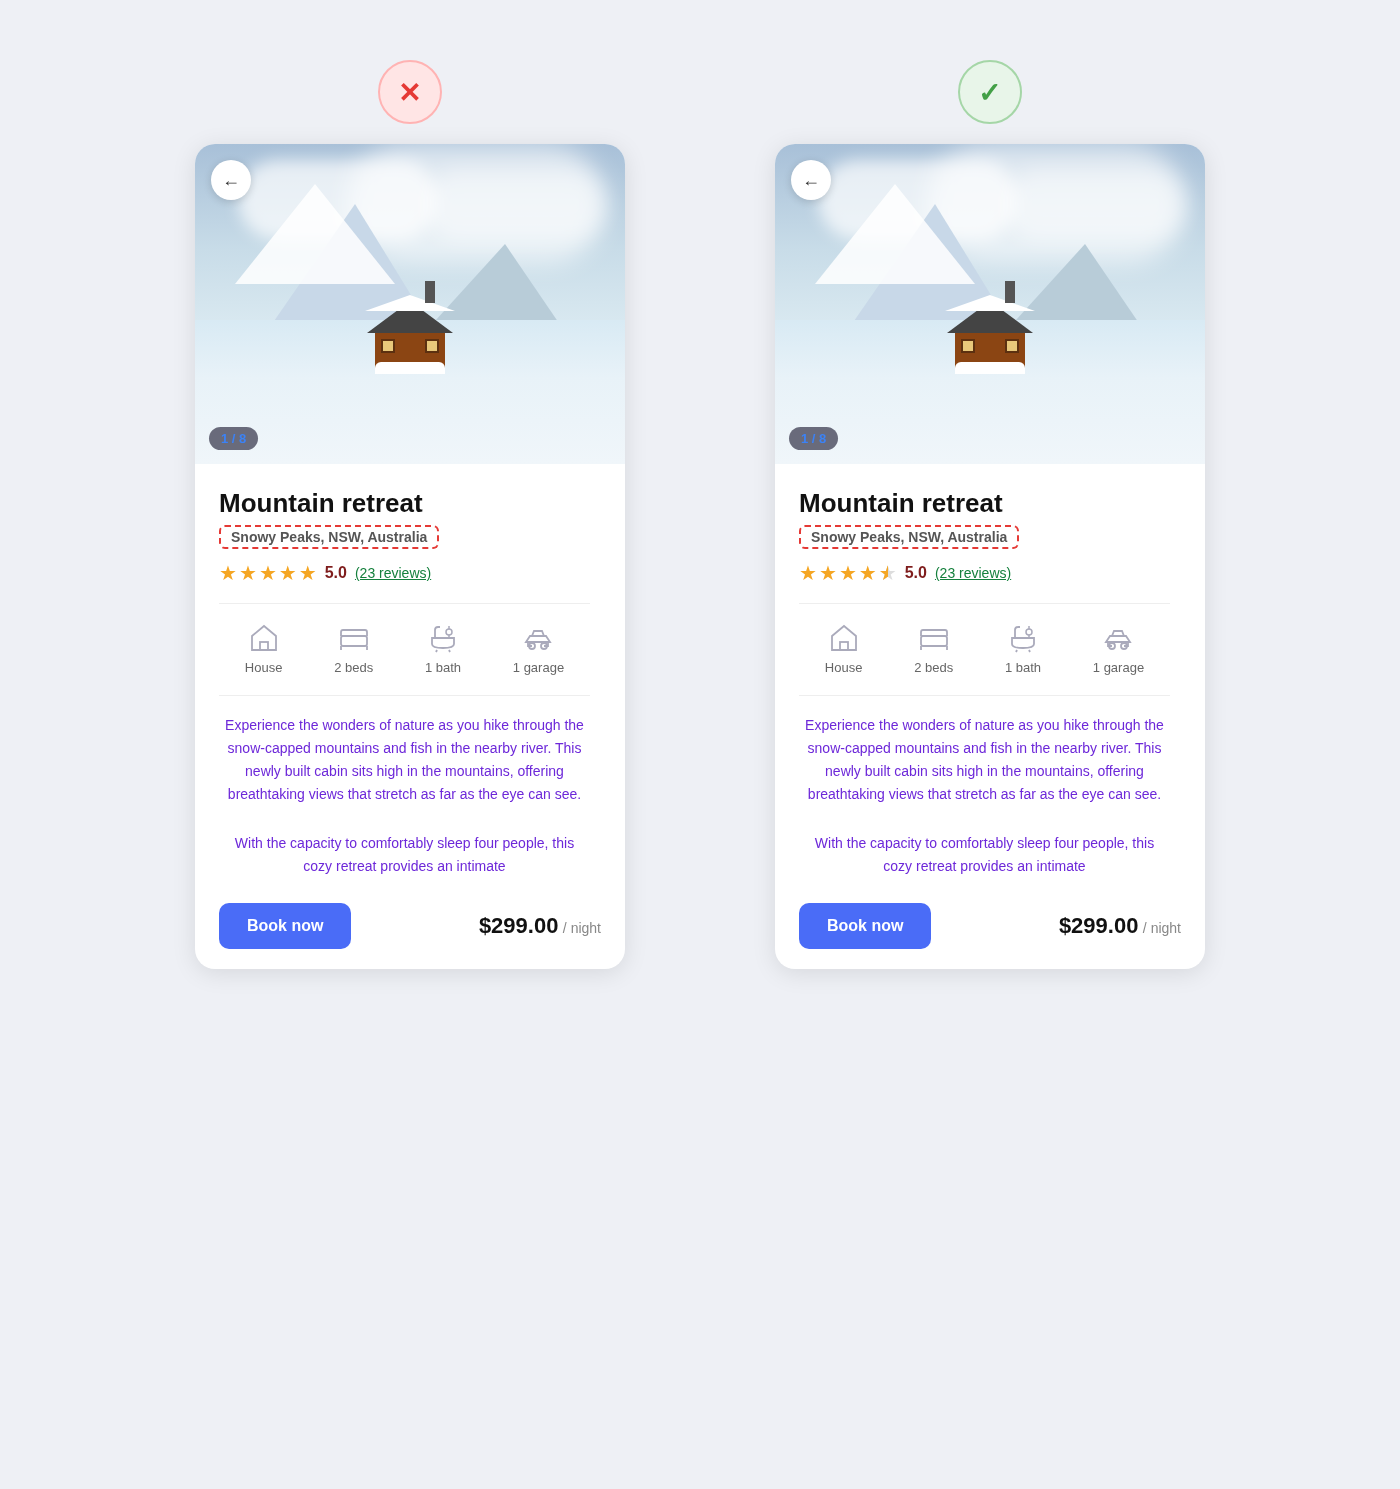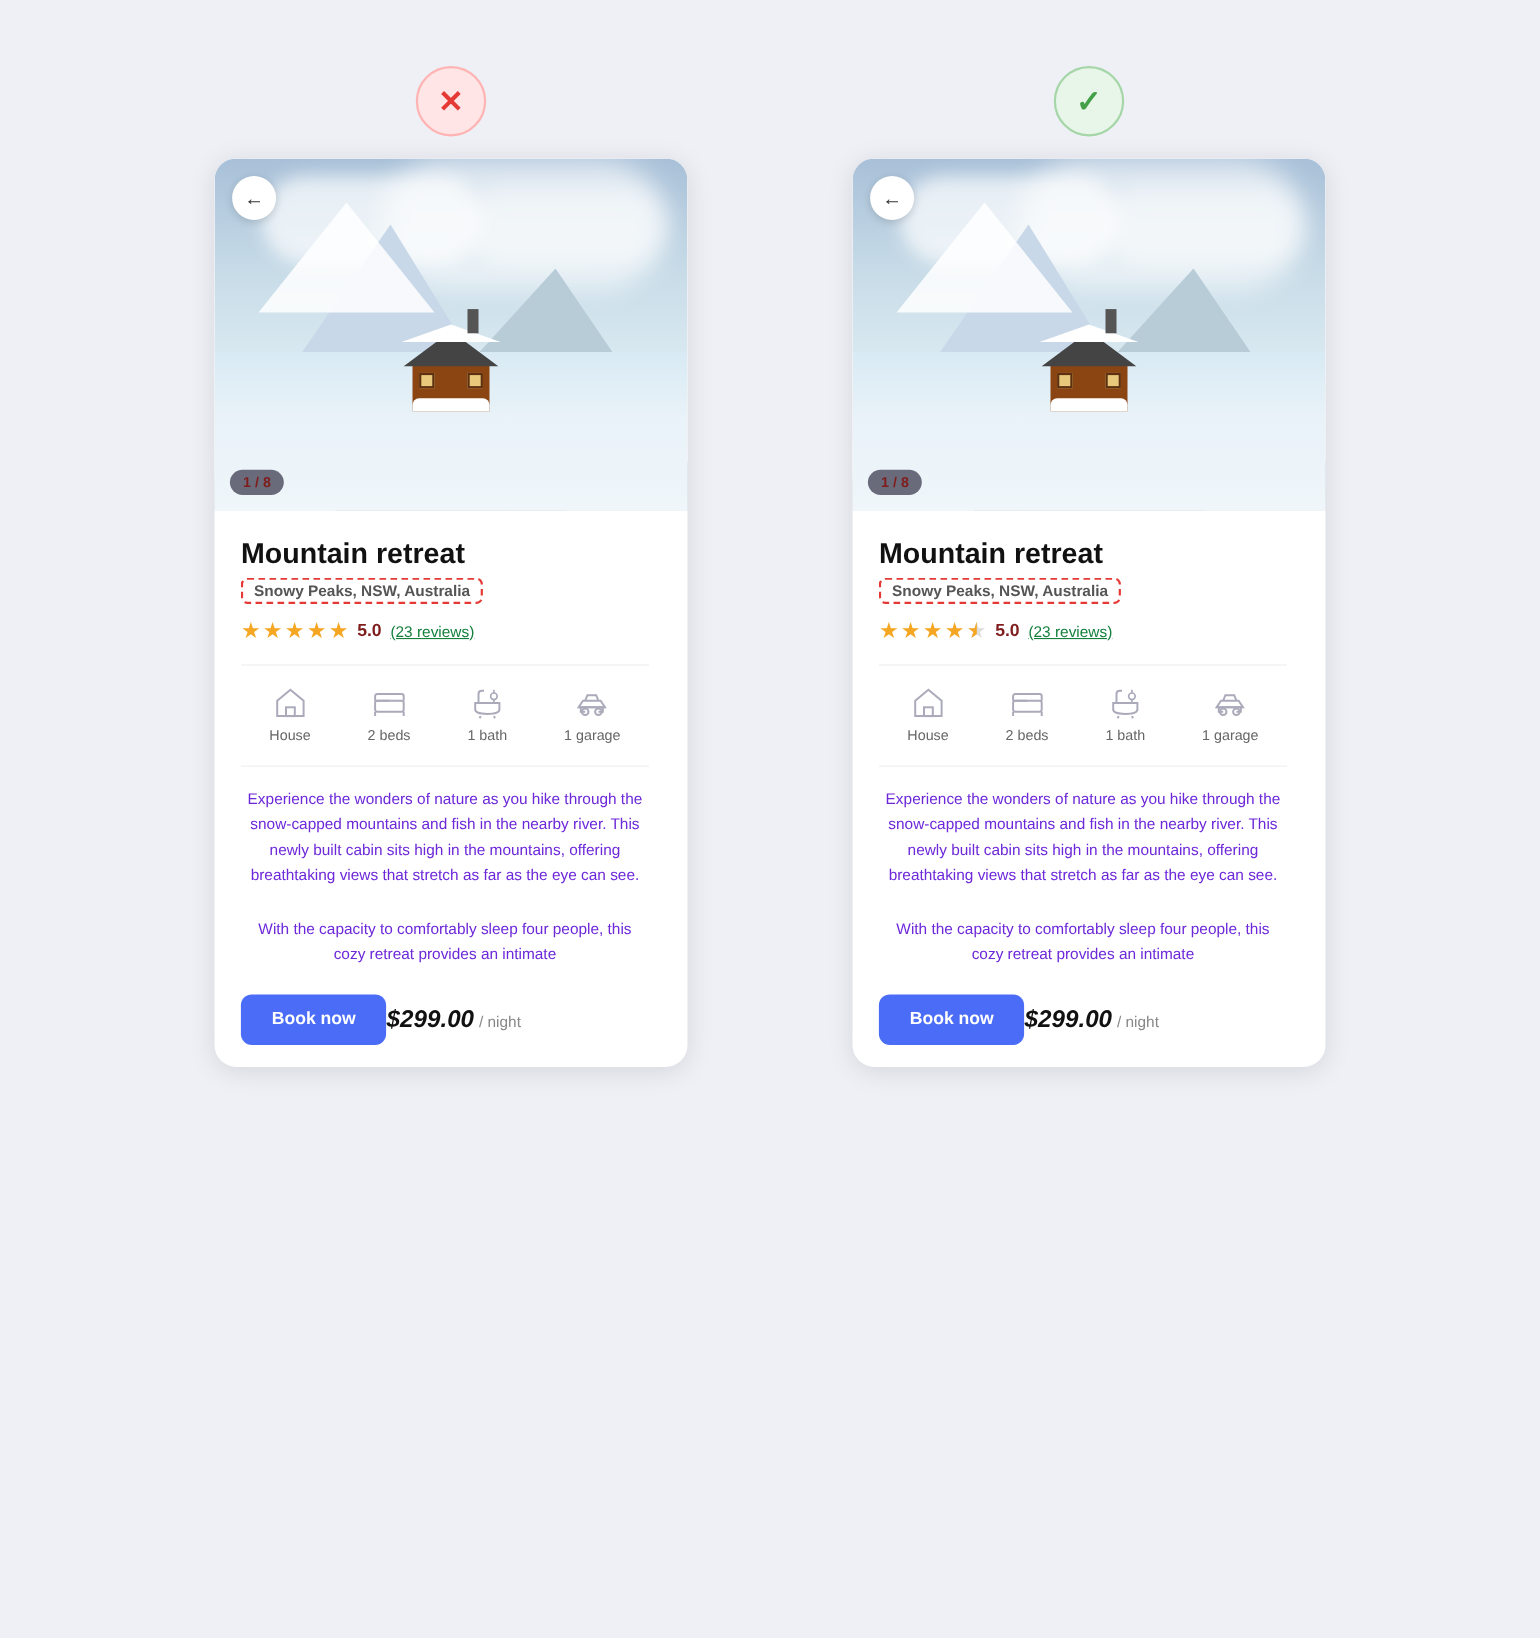--- a/index.html
+++ b/index.html
@@ -196,21 +196,21 @@
       z-index: 10;
     }
     .back-arrow {
       font-size: 18px;
       color: #333;
     }
     .image-counter {
       position: absolute;
       bottom: 14px; left: 14px;
       background: rgba(60,60,80,0.75);
-      color: #7f1d1d;
+      color: #3b82f6;
       font-size: 13px;
       font-weight: 600;
       padding: 4px 12px;
       border-radius: 20px;
     }
     .card-content {
       padding: 24px 35px 0 24px;
     }
     .property-title {
       font-size: 26px;
@@ -280,42 +280,41 @@
     .description-text {
       font-size: 14px;
       color: #6d28d9;
       line-height: 1.65;
       text-align: center;
       margin-bottom: 8px;
     }
     .card-footer {
       display: flex;
       align-items: center;
-      justify-content: flex-start;
+      justify-content: space-between;
       padding: 16px 24px 20px 24px;
       margin-top: 8px;
     }
     .book-btn {
       background: #4a6cf7;
       color: white;
       border: none;
       border-radius: 10px;
       padding: 14px 28px;
       font-size: 16px;
       font-weight: 700;
       cursor: pointer;
     }
     .price-container {
       text-align: right;
     }
     .price-amount {
       font-size: 22px;
       font-weight: 800;
       color: #111;
-      font-style: italic;
     }
     .price-per-night {
       font-size: 14px;
       color: #888;
       font-weight: 400;
     }
     
     .amenity-svg {
       width: 32px; height: 32px;
       fill: none;

